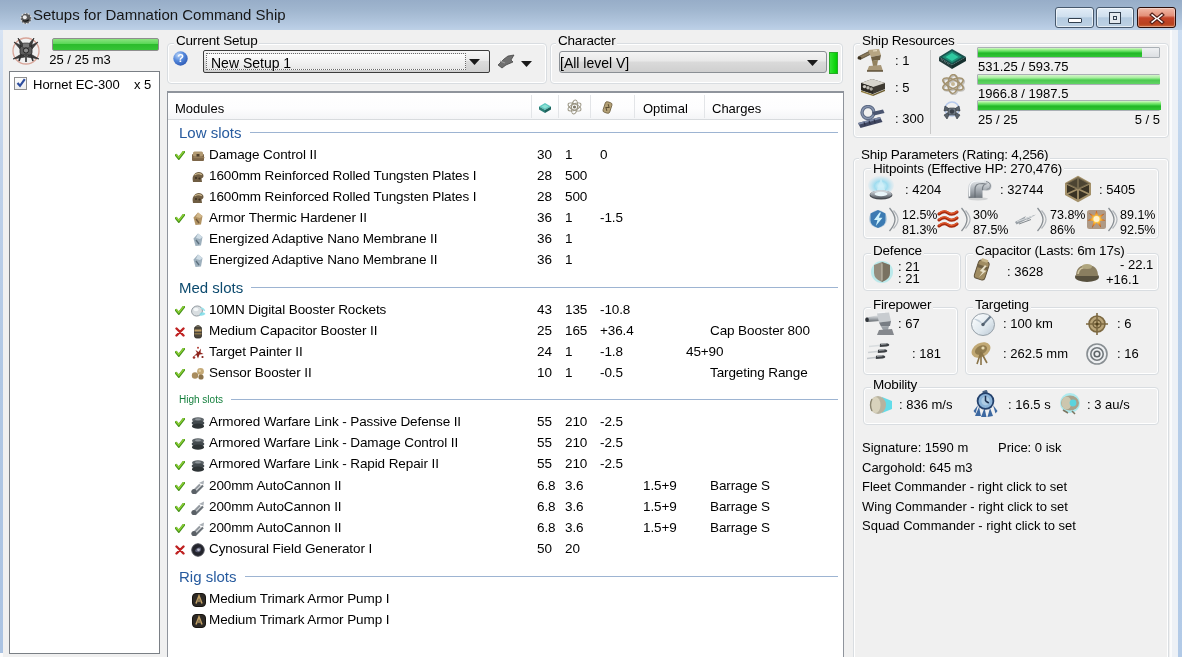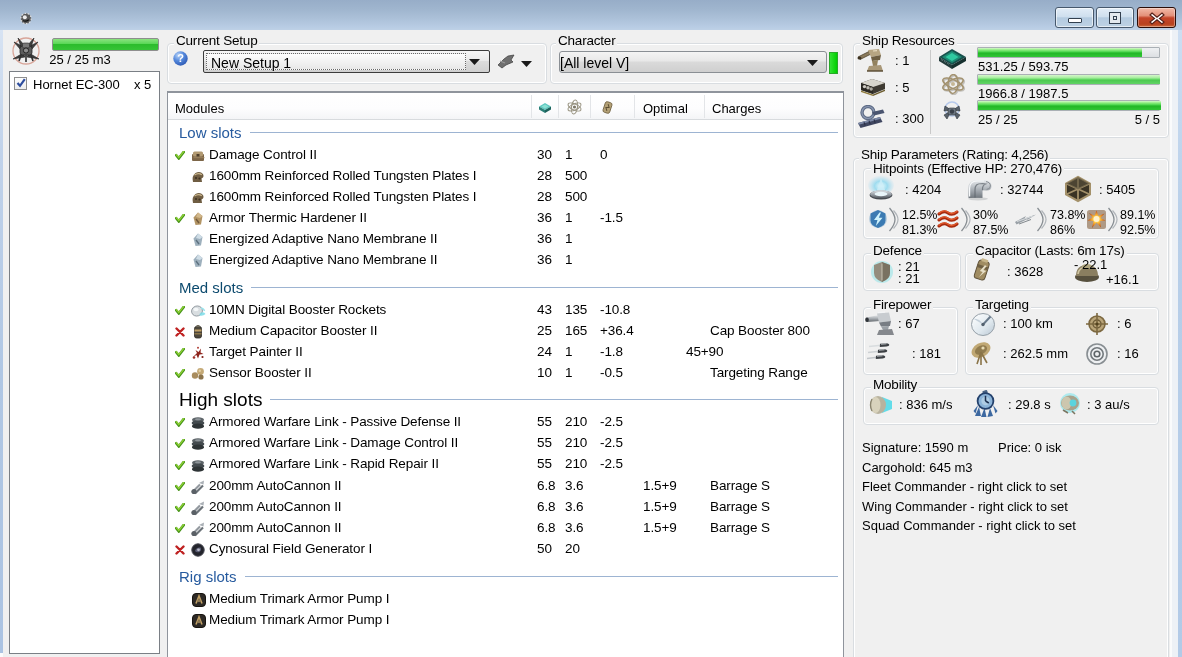--- a/index.html
+++ b/index.html
@@ -14,20 +14,21 @@
 .grplbl { position:absolute; background:#f0f0f0; padding:0 2px; font-size:13.5px; letter-spacing:-0.2px; color:#000; white-space:nowrap; }
 </style></head><body>
 
 <div class="abs" style="left:0;top:0;width:1182px;height:30px;background:linear-gradient(180deg,#97adc8 0%,#9fb5ce 30%,#abc0d8 60%,#b8cce4 90%,#bed1e6 100%);">
   <svg class="abs" style="left:20px;top:12px" width="12" height="13" viewBox="0 0 15 15">
     <circle cx="7.5" cy="7.5" r="6.5" fill="#5a5a5a"></circle>
     <circle cx="7.5" cy="7.5" r="6.5" fill="none" stroke="#dcdcdc" stroke-width="1.5" stroke-dasharray="2 2"></circle>
     <circle cx="6" cy="6" r="2.5" fill="#ededed"></circle>
     <path d="M4 10 Q7 12 11 9" stroke="#111" stroke-width="1.5" fill="none"></path>
   </svg>
+  <div class="abs t15" style="left:33px;top:0;height:29px;display:flex;align-items:center;color:#151515;">Setups for Damnation Command Ship</div>
 </div>
 
 <div class="abs" style="left:1055px;top:7px;width:39px;height:21px;border:1px solid #46586c;border-radius:3px;background:linear-gradient(180deg,#e2edf7 0%,#cfdfee 45%,#b4cbe0 52%,#bed2e4 100%);box-shadow:inset 0 0 0 1px rgba(255,255,255,.6);">
   <div class="abs" style="left:12px;top:10px;width:14px;height:5px;background:#fff;border:1px solid #32404f;border-radius:1px;"></div>
 </div>
 <div class="abs" style="left:1096px;top:7px;width:38px;height:21px;border:1px solid #46586c;border-radius:3px;background:linear-gradient(180deg,#e2edf7 0%,#cfdfee 45%,#b4cbe0 52%,#bed2e4 100%);box-shadow:inset 0 0 0 1px rgba(255,255,255,.6);">
   <div class="abs" style="left:12px;top:4px;width:12px;height:12px;background:#e3e9ee;border:1.5px solid #32404f;"></div>
   <div class="abs" style="left:16px;top:8px;width:4px;height:4px;border:1.5px solid #32404f;"></div>
 </div>
 <div class="abs" style="left:1137px;top:7px;width:39px;height:21px;border:1px solid #2b0d08;border-radius:3px;background:linear-gradient(180deg,#f2baa8 0%,#e4917a 40%,#c4452a 52%,#b8421f 85%,#cc6a3c 100%);box-shadow:inset 0 0 0 1px rgba(255,255,255,.35);">
@@ -137,21 +138,21 @@
 </svg>
 <div class="abs" style="left:179px;top:121.5px;width:659px;height:22px;display:flex;align-items:center;">
 <span style="font-size:15px;color:#265a9e;white-space:nowrap;">Low slots</span>
 <span style="flex:1;height:1px;background:#9db4d2;margin-left:8px;"></span>
   </div>
 <div class="abs" style="left:179px;top:276.0px;width:659px;height:22px;display:flex;align-items:center;">
 <span style="font-size:15px;color:#0c4a6e;white-space:nowrap;">Med slots</span>
 <span style="flex:1;height:1px;background:#9db4d2;margin-left:8px;"></span>
   </div>
 <div class="abs" style="left:179px;top:388.5px;width:659px;height:22px;display:flex;align-items:center;">
-<span style="font-size:19px;color:#000000;white-space:nowrap;">High slots</span>
+<span style="font-size:10px;color:#15803d;white-space:nowrap;">High slots</span>
 <span style="flex:1;height:1px;background:#9db4d2;margin-left:8px;"></span>
   </div>
 <div class="abs" style="left:179px;top:565.0px;width:659px;height:22px;display:flex;align-items:center;">
 <span style="font-size:15px;color:#265a9e;white-space:nowrap;">Rig slots</span>
 <span style="flex:1;height:1px;background:#9db4d2;margin-left:8px;"></span>
   </div>
 <svg class="abs" style="left:175px;top:151px" width="10" height="9" viewBox="0 0 10 9">
     <path d="M1.2 4.2 L3.8 7.4 L8.8 0.9" stroke="#47941a" stroke-width="2.6" fill="none" stroke-linecap="round"></path>
     <path d="M1.4 3.8 L3.8 6.4 L8.6 0.6" stroke="#8fd235" stroke-width="1.3" fill="none" stroke-linecap="round"></path>
   </svg>
@@ -589,21 +590,21 @@
     <path d="M13 7 L10 14 L13 14 L11 20 L16 12 L13 12 L15 7 Z" fill="#e8e0c8"></path>
   </g>
 </svg>
 <div class="abs t14" style="left:1007px;top:264px;">: 3628</div>
 <svg class="abs" style="left:1072px;top:259px" width="30" height="24" viewBox="0 0 30 24">
   <ellipse cx="15" cy="18" rx="12" ry="5" fill="#57503e"></ellipse>
   <path d="M4 17 Q4 6 15 6 Q26 6 26 17 Z" fill="#8a7e60"></path>
   <path d="M6 15 Q7 8 15 8" stroke="#cfc4a0" stroke-width="1.6" fill="none"></path>
   <ellipse cx="15" cy="7.5" rx="5" ry="2.5" fill="#b0a67f"></ellipse>
 </svg>
-<div class="abs t14" style="left:1074px;top:257px;">- 22.1</div>
+<div class="abs t14" style="left:1120px;top:257px;">- 22.1</div>
 <div class="abs t14" style="left:1106px;top:272px;">+16.1</div>
 
 <div class="grp" style="left:863px;top:307px;width:95px;height:68px;"></div>
 <div class="grplbl" style="left:871px;top:297px;">Firepower</div>
 <svg class="abs" style="left:865px;top:311px" width="33" height="25" viewBox="0 0 33 25">
   <defs>
       <linearGradient id="fpt" x1="0" y1="0" x2="0" y2="1">
         <stop offset="0" stop-color="#e8eaec"></stop>
         <stop offset="0.5" stop-color="#a8adb2"></stop>
         <stop offset="1" stop-color="#62676c"></stop>
@@ -685,21 +686,21 @@
       <path d="M15.5 27 L18 18 L21 26 Z"></path>
       <path d="M1.5 21 L6 15 L3.5 23.5 Z"></path>
       <path d="M25.5 21 L21 15 L23.5 23.5 Z"></path>
     </g>
   <rect x="10.5" y="0.5" width="5" height="3.4" rx="1" fill="#4a6484" transform="rotate(-18 13 2)"></rect>
   <circle cx="13.5" cy="11" r="8.8" fill="#24416c"></circle>
   <circle cx="13.5" cy="11" r="7" fill="#8cb4d8"></circle>
   <circle cx="13.5" cy="11" r="4.2" fill="#aecce4"></circle>
   <path d="M13.5 11 L13.5 5.8 M13.5 11 L16.8 13" stroke="#1c3050" stroke-width="1.5"></path>
 </svg>
-<div class="abs t14" style="left:1008px;top:397px;">: 29.8 s</div>
+<div class="abs t14" style="left:1008px;top:397px;">: 16.5 s</div>
 <svg class="abs" style="left:1055px;top:390px" width="30" height="28" viewBox="0 0 30 28">
   <circle cx="15" cy="13" r="10" fill="#6ae4ec" opacity="0.5"></circle>
   <ellipse cx="15" cy="13" rx="9" ry="7.5" fill="#a8a28c"></ellipse>
   <ellipse cx="11.5" cy="13" rx="5" ry="6.5" fill="#ccc6ae"></ellipse>
   <circle cx="18" cy="13" r="3.4" fill="#5ad4de"></circle>
   <path d="M8 20 L13 23 M17 21 L20 24" stroke="#7c7662" stroke-width="1.6"></path>
 </svg>
 <div class="abs t14" style="left:1087px;top:397px;">: 3 au/s</div>
 
 <div class="abs t14" style="left:862px;top:440px;">Signature: 1590 m</div>

